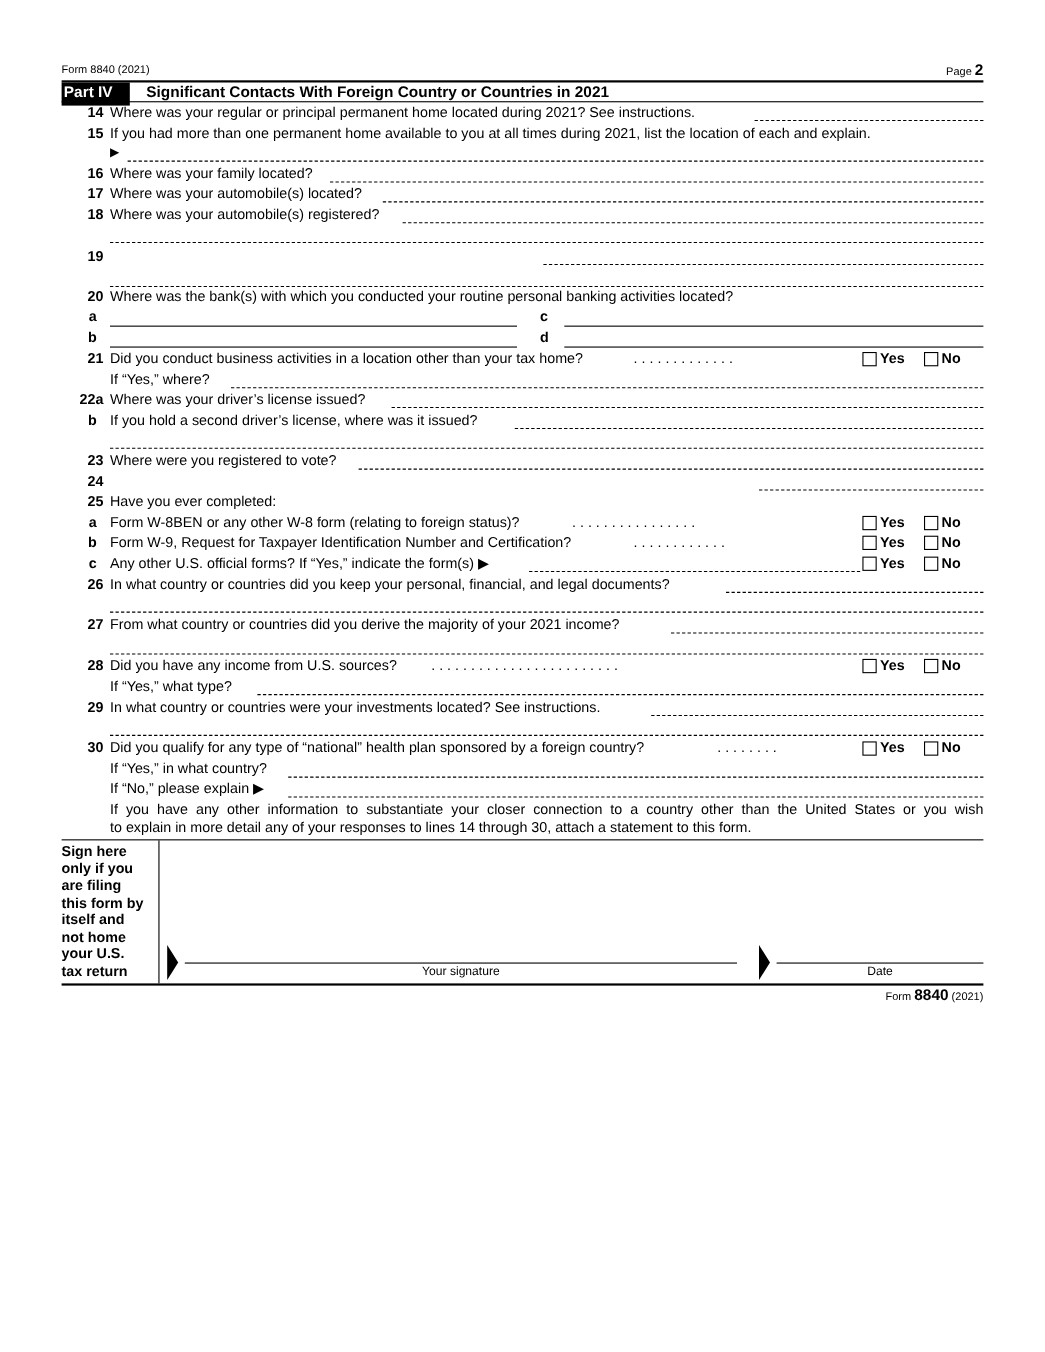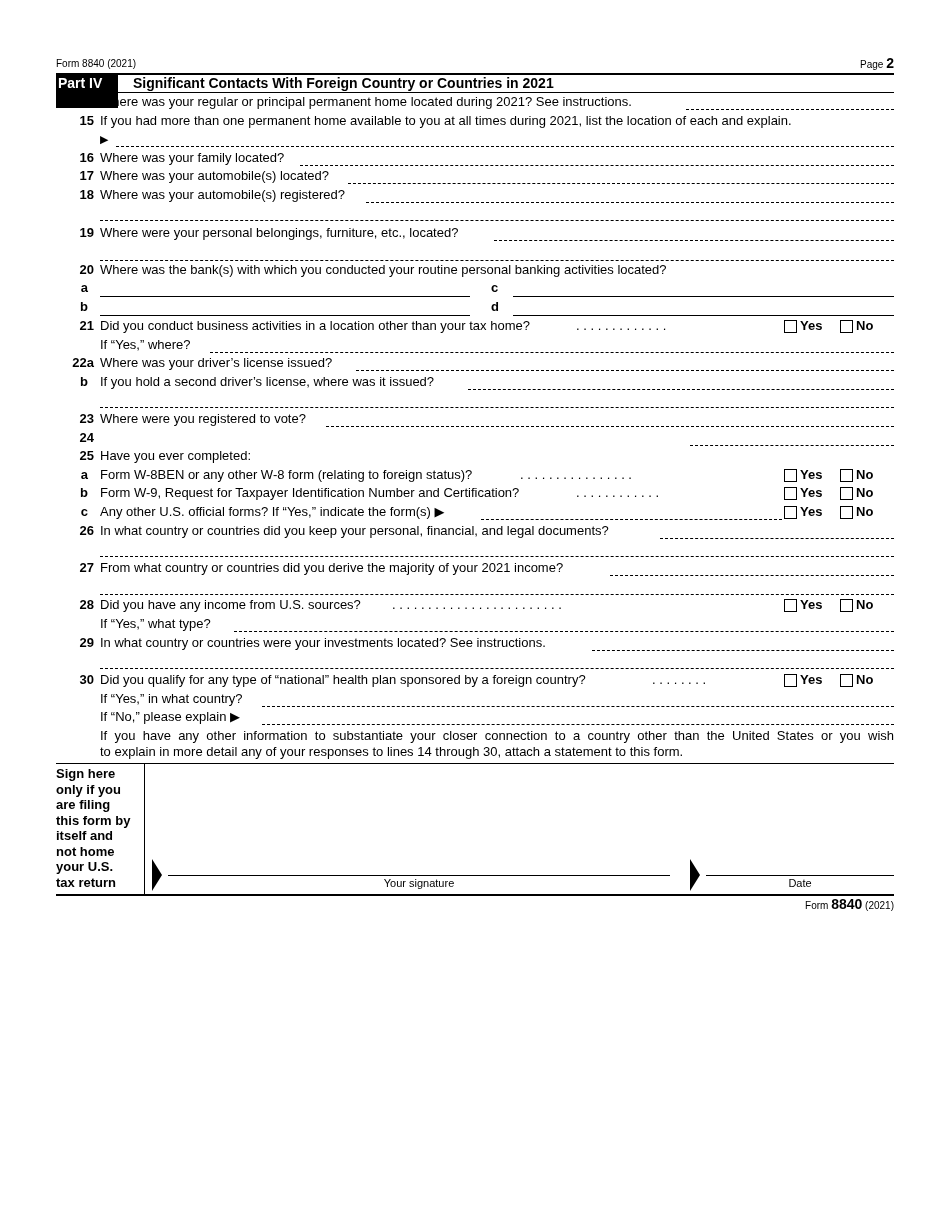--- a/index.html
+++ b/index.html
@@ -4,21 +4,21 @@
 <style>
   html, body { margin:0; padding:0; background:#ffffff; }
   body { width:950px; height:1229px; position:relative; font-family:"Liberation Sans", sans-serif; color:#000; }
   .page { position:absolute; left:56px; top:0; width:838px; }
   .abs { position:absolute; }
   .hdr-left { left:0; top:58px; font-size:10px; }
   .hdr-right { right:0; top:55px; font-size:10px; }
   .hdr-right b { font-size:14px; font-weight:bold; }
   .topline { left:0; top:73px; width:838px; border-top:2px solid #000; }
   .partrow { left:0; top:75px; width:838px; height:17px; border-bottom:1px solid #000; }
-  .parttag { left:0; top:0; height:17px; background:#000; color:#fff; font-weight:bold; font-size:14px; line-height:17px; padding:0 4px 16px 2px; width:56px; }
+  .parttag { left:0; top:0; height:17px; background:#000; color:#fff; font-weight:bold; font-size:14px; line-height:17px; padding:0 4px 4px 2px; width:56px; }
   .parttitle { left:77px; top:0; font-weight:bold; font-size:14px; line-height:17px; }
   .row { position:absolute; left:0; width:838px; height:18px; font-size:13px; line-height:18px; }
   .num { position:absolute; left:0; width:38px; text-align:right; font-weight:bold; }
   .num.sub { text-align:right; width:32px; }
   .q { position:absolute; left:44px; white-space:nowrap; }
   .dash { position:absolute; border-bottom:1px dashed #000; height:0; right:0; }
   .solid { position:absolute; border-bottom:1px solid #000; height:0; }
   .dots { position:absolute; white-space:nowrap; letter-spacing:0; }
   .yn { position:absolute; right:8px; width:102px; height:18px; }
   .cb { position:absolute; width:11px; height:11px; border:1px solid #000; top:3px; background:#fff; }
@@ -78,21 +78,20 @@
 
   <div class="row" style="top:186px;">
     <span class="num">18</span>
     <span class="q">Where was your automobile(s) registered?</span>
     <div class="dash" style="left:310px; top:16px;"></div>
   </div>
   <div class="dash" style="left:44px; top:220px;"></div>
 
   <div class="row" style="top:224px;">
     <span class="num">19</span>
-    <span class="q">Where were your personal belongings, furniture, etc., located?</span>
     <div class="dash" style="left:438px; top:16px;"></div>
   </div>
   <div class="dash" style="left:44px; top:260px;"></div>
 
   <div class="row" style="top:261px;">
     <span class="num">20</span>
     <span class="q">Where was the bank(s) with which you conducted your routine personal banking activities located?</span>
   </div>
   <div class="row" style="top:279px;">
     <span class="num sub">a</span>

